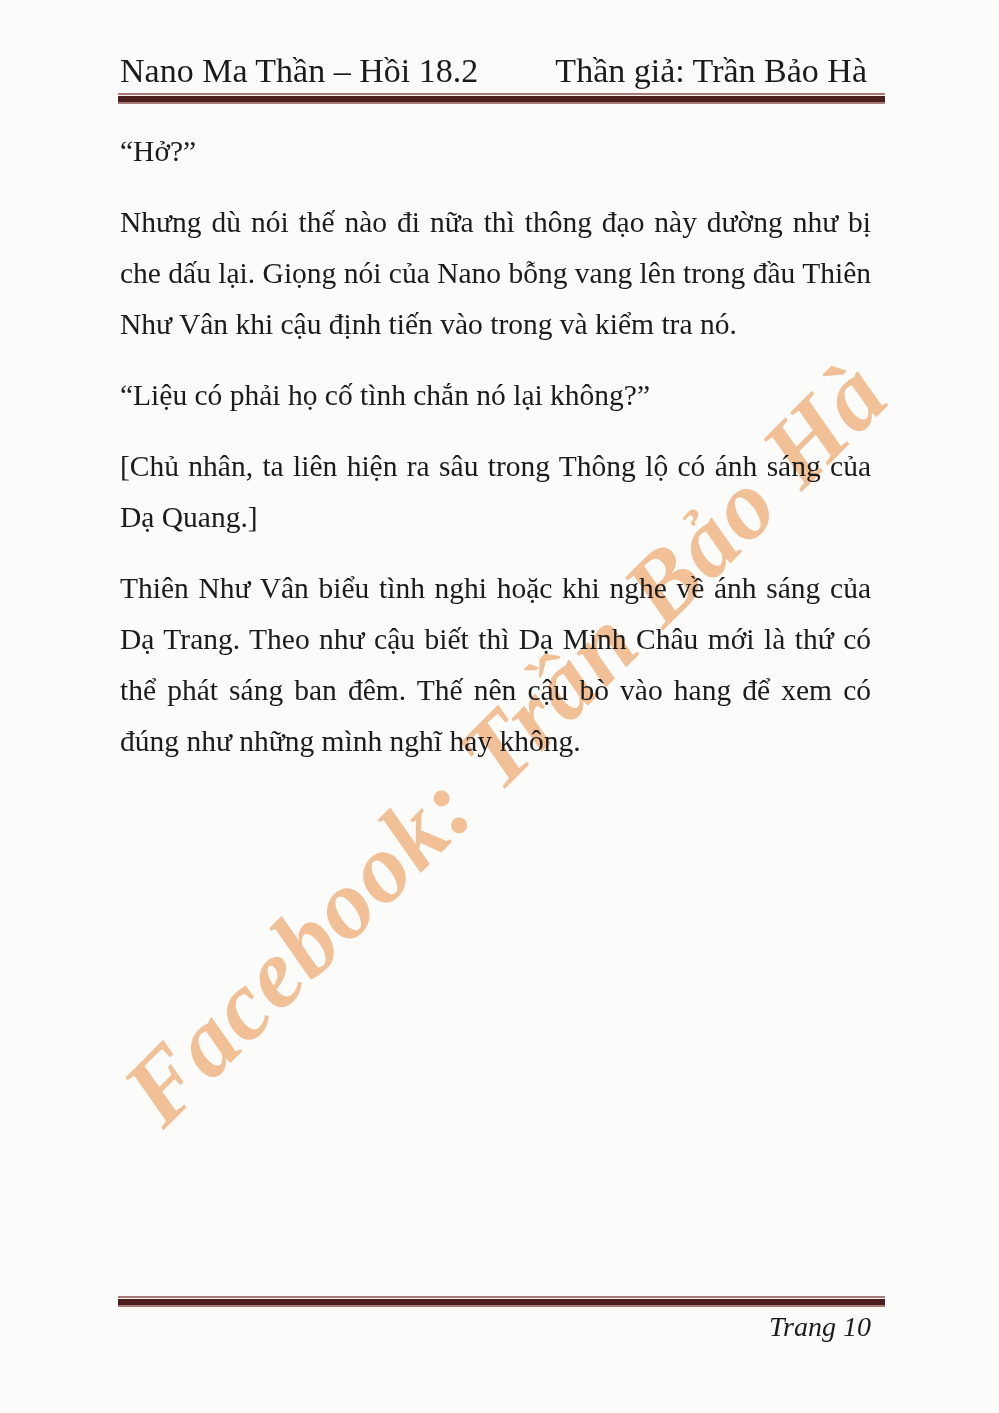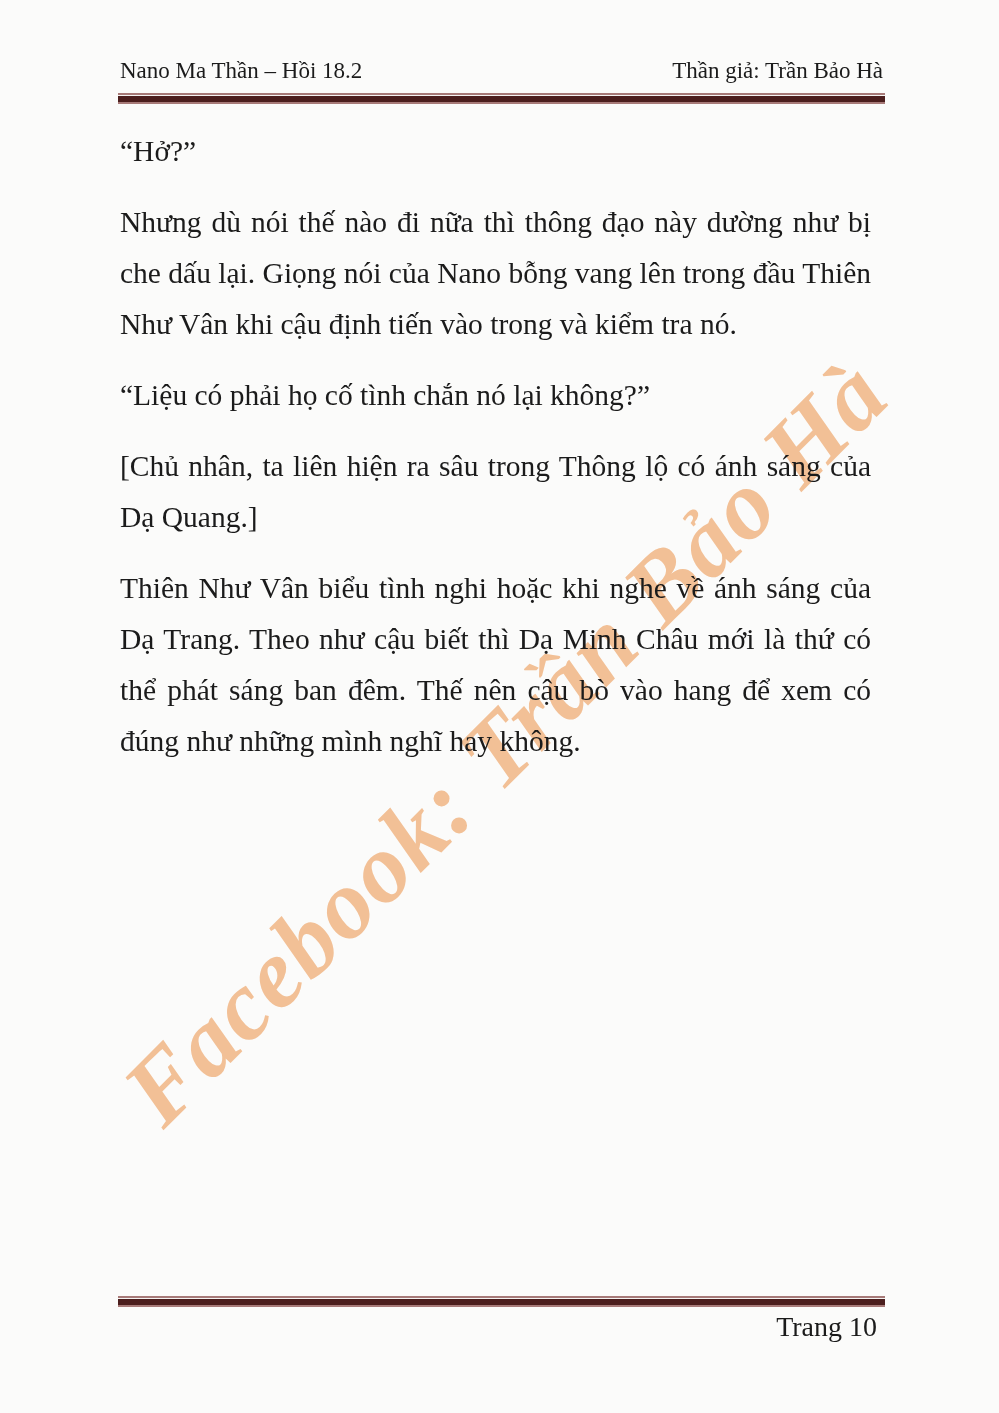--- a/index.html
+++ b/index.html
@@ -10,25 +10,25 @@
     background: #fbfbfa;
     font-family: "Liberation Serif", "DejaVu Serif", serif;
     color: #1b1b1b;
     position: relative;
     overflow: hidden;
   }
   .page { position: absolute; inset: 0; }
 
   .header {
     position: absolute;
-    left: 120px; right: 116px; top: 52px;
+    left: 120px; right: 132px; top: 52px;
     display: flex;
     justify-content: space-between;
     align-items: flex-start;
-    font-size: 23px;
+    font-size: 34px;
     line-height: 38px;
     white-space: nowrap;
   }
 
   .rule {
     position: absolute;
     left: 118px; right: 114px;
     height: 11px;
     background: linear-gradient(
       to bottom,
@@ -61,23 +61,24 @@
     font-weight: bold;
     letter-spacing: 2px;
     white-space: nowrap;
     z-index: 0;
     color: #f2c096; 
     user-select: none;
   }
 
   .page-number {
     position: absolute;
-    right: 122px; top: 1310px;
+    right: 128px; top: 1310px;
     font-size: 28px;
     line-height: 34px;
+    font-style: italic;
   }
 </style>
 </head>
 <body>
 
 <div class="page">
 
   <div class="header">
     <span>Nano Ma Thần – Hồi 18.2</span>
     <span>Thần giả: Trần Bảo Hà</span>

